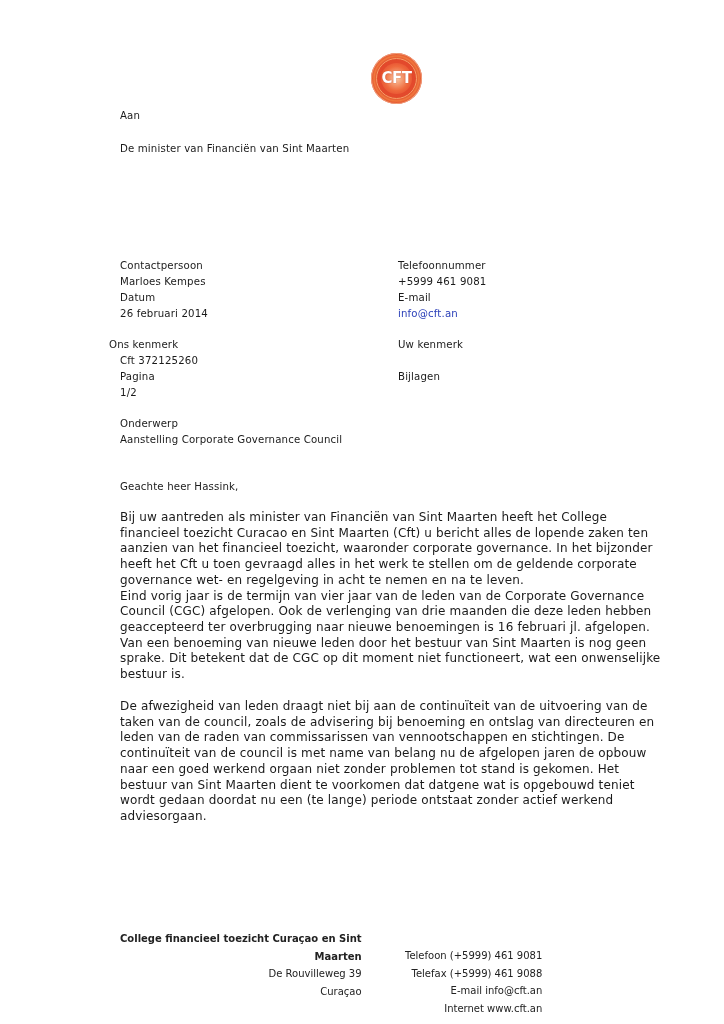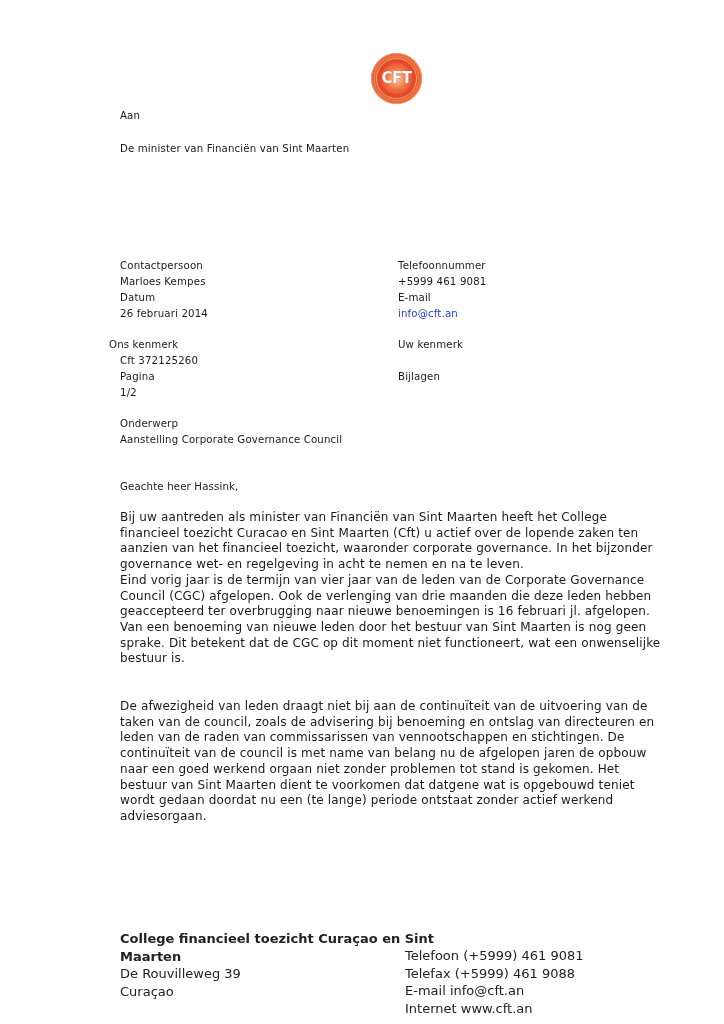--- a/index.html
+++ b/index.html
@@ -23,21 +23,21 @@
   }
   .logo-core {
     position: absolute; left: 10px; top: 10px; width: 31px; height: 31px; border-radius: 50%;
     background: radial-gradient(circle, #f9c9a4 0%, #ef6a3d 55%, #e03d28 100%);
   }
   .logo-text {
     position: absolute; left: 0; top: 16px; width: 51px; text-align: center;
     font-family: "DejaVu Sans", sans-serif; font-weight: bold; font-size: 15px; color: #ffffff;
     letter-spacing: -0.5px; text-shadow: 0 0 1px #b8321c;
   }
-  .footer { font-size: 13px; line-height: 17.5px; white-space: nowrap; color: #222; }
+  .footer { font-size: 10px; line-height: 17.5px; white-space: nowrap; color: #222; text-align: right; }
   .footer b { font-weight: bold; }
 </style>
 </head>
 <body>
 
 <div class="abs logo">
   <div class="logo-ring"></div>
   <div class="logo-core"></div>
   <div class="logo-text">CFT</div>
 </div>
@@ -63,22 +63,23 @@
 <div class="abs t" style="left:398px; top:337px;">Uw kenmerk</div>
 <div class="abs t" style="left:398px; top:369px;">Bijlagen</div>
 
 <div class="abs t" style="left:120px; top:416px;">Onderwerp</div>
 <div class="abs t" style="left:120px; top:432px;">Aanstelling Corporate Governance Council</div>
 
 <div class="abs t" style="left:120px; top:479px;">Geachte heer Hassink,</div>
 
 <div class="abs body-text" style="left:120px; top:510px;">
   <span class="ln">Bij uw aantreden als minister van Financiën van Sint Maarten heeft het College</span>
-  <span class="ln">financieel toezicht Curacao en Sint Maarten (Cft) u actief over de lopende zaken ten</span>
+  <span class="ln">financieel toezicht Curacao en Sint Maarten (Cft) u bericht alles de lopende zaken ten</span>
   <span class="ln">aanzien van het financieel toezicht, waaronder corporate governance. In het bijzonder</span>
+  <span class="ln">heeft het Cft u toen gevraagd alles in het werk te stellen om de geldende corporate</span>
   <span class="ln">governance wet- en regelgeving in acht te nemen en na te leven.</span>
   <span class="ln">Eind vorig jaar is de termijn van vier jaar van de leden van de Corporate Governance</span>
   <span class="ln">Council (CGC) afgelopen. Ook de verlenging van drie maanden die deze leden hebben</span>
   <span class="ln">geaccepteerd ter overbrugging naar nieuwe benoemingen is 16 februari jl. afgelopen.</span>
   <span class="ln">Van een benoeming van nieuwe leden door het bestuur van Sint Maarten is nog geen</span>
   <span class="ln">sprake. Dit betekent dat de CGC op dit moment niet functioneert, wat een onwenselijke</span>
   <span class="ln">bestuur is.</span>
 </div>
 
 <div class="abs body-text" style="left:120px; top:699px;">

